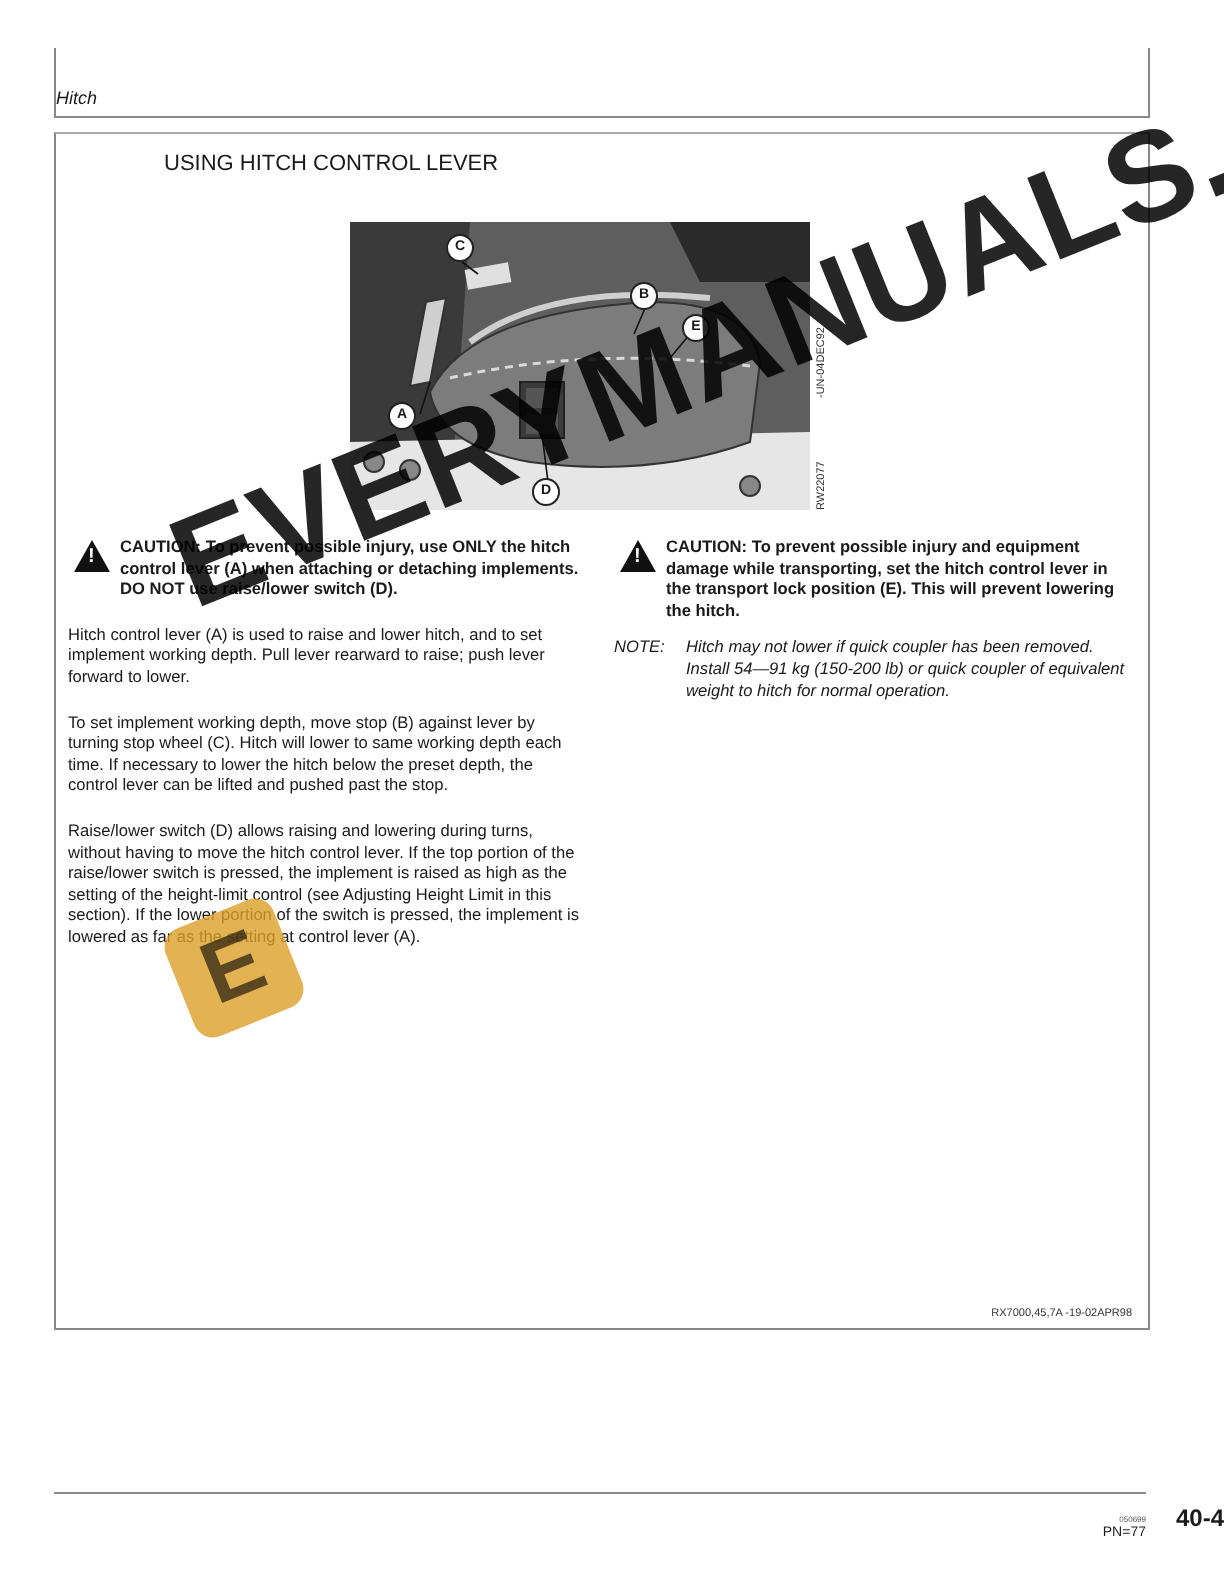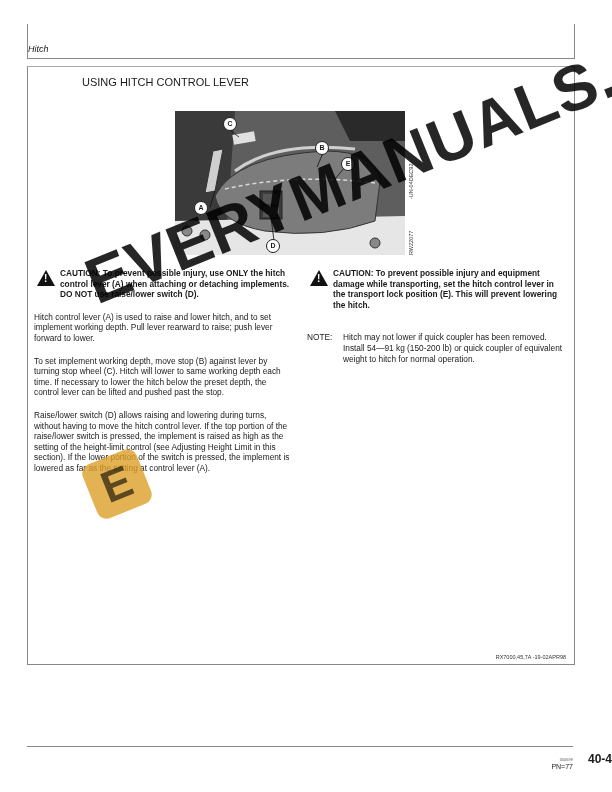--- a/index.html
+++ b/index.html
@@ -9,21 +9,21 @@
     .content-box { position: absolute; left: 27px; top: 66px; width: 546px; height: 597px; border: 1px solid #888; border-top-color: #aaa; }
     .section-title { position: absolute; left: 9px; top: 9px; font-size: 11px; font-weight: normal; line-height: 12px; margin-left: 45px; }
     .figure { position: absolute; left: 147px; top: 44px; width: 230px; height: 144px; background: #6e6e6e; overflow: hidden; }
     .fig-code { position: absolute; font-size: 5.5px; color: #333; transform: rotate(-90deg); transform-origin: left top; white-space: nowrap; }
     .callout { position: absolute; width: 12px; height: 12px; border-radius: 50%; background: #fff; border: 1px solid #222; font-size: 7px; font-weight: bold; text-align: center; line-height: 12px; }
     .col { position: absolute; font-size: 8.3px; line-height: 10.6px; }
     .caution { position: relative; padding-left: 26px; font-weight: bold; }
     .warn-icon { position: absolute; left: 3px; top: 2px; width: 0; height: 0; border-left: 9px solid transparent; border-right: 9px solid transparent; border-bottom: 16px solid #111; }
     .warn-icon span { position: absolute; left: -2px; top: 4px; color: #fff; font-size: 10px; font-weight: bold; line-height: 10px; }
     .para { margin-top: 12px; }
-    .note { margin-top: 22px; display: flex; }
+    .note { margin-top: 8px; font-style: italic; display: flex; }
     .note-label { width: 36px; flex: none; }
     .doc-code { position: absolute; right: 8px; bottom: 4px; font-size: 5.5px; color: #333; }
     .footer-line { position: absolute; left: 27px; top: 746px; width: 546px; border-top: 1px solid #888; }
     .page-number { position: absolute; left: 0; right: 0; top: 752px; text-align: right; font-size: 12px; font-weight: bold; }
     .footer-small { position: absolute; right: 39px; top: 757px; font-size: 4px; color: #555; }
     .footer-pn { position: absolute; right: 39px; top: 763px; font-size: 7px; }
     .watermark { position: absolute; left: 75px; top: 250px; font-size: 64px; font-weight: bold; color: rgba(0,0,0,0.85); transform: rotate(-22deg); transform-origin: left top; white-space: nowrap; letter-spacing: 1px; pointer-events: none; }
     .watermark-logo { position: absolute; left: 88px; top: 455px; width: 58px; height: 58px; background: rgba(220,160,40,0.8); border-radius: 10px; transform: rotate(-22deg); }
     .watermark-logo span { position: absolute; left: 14px; top: 4px; font-size: 44px; font-weight: bold; color: rgba(0,0,0,0.6); }
   </style>

